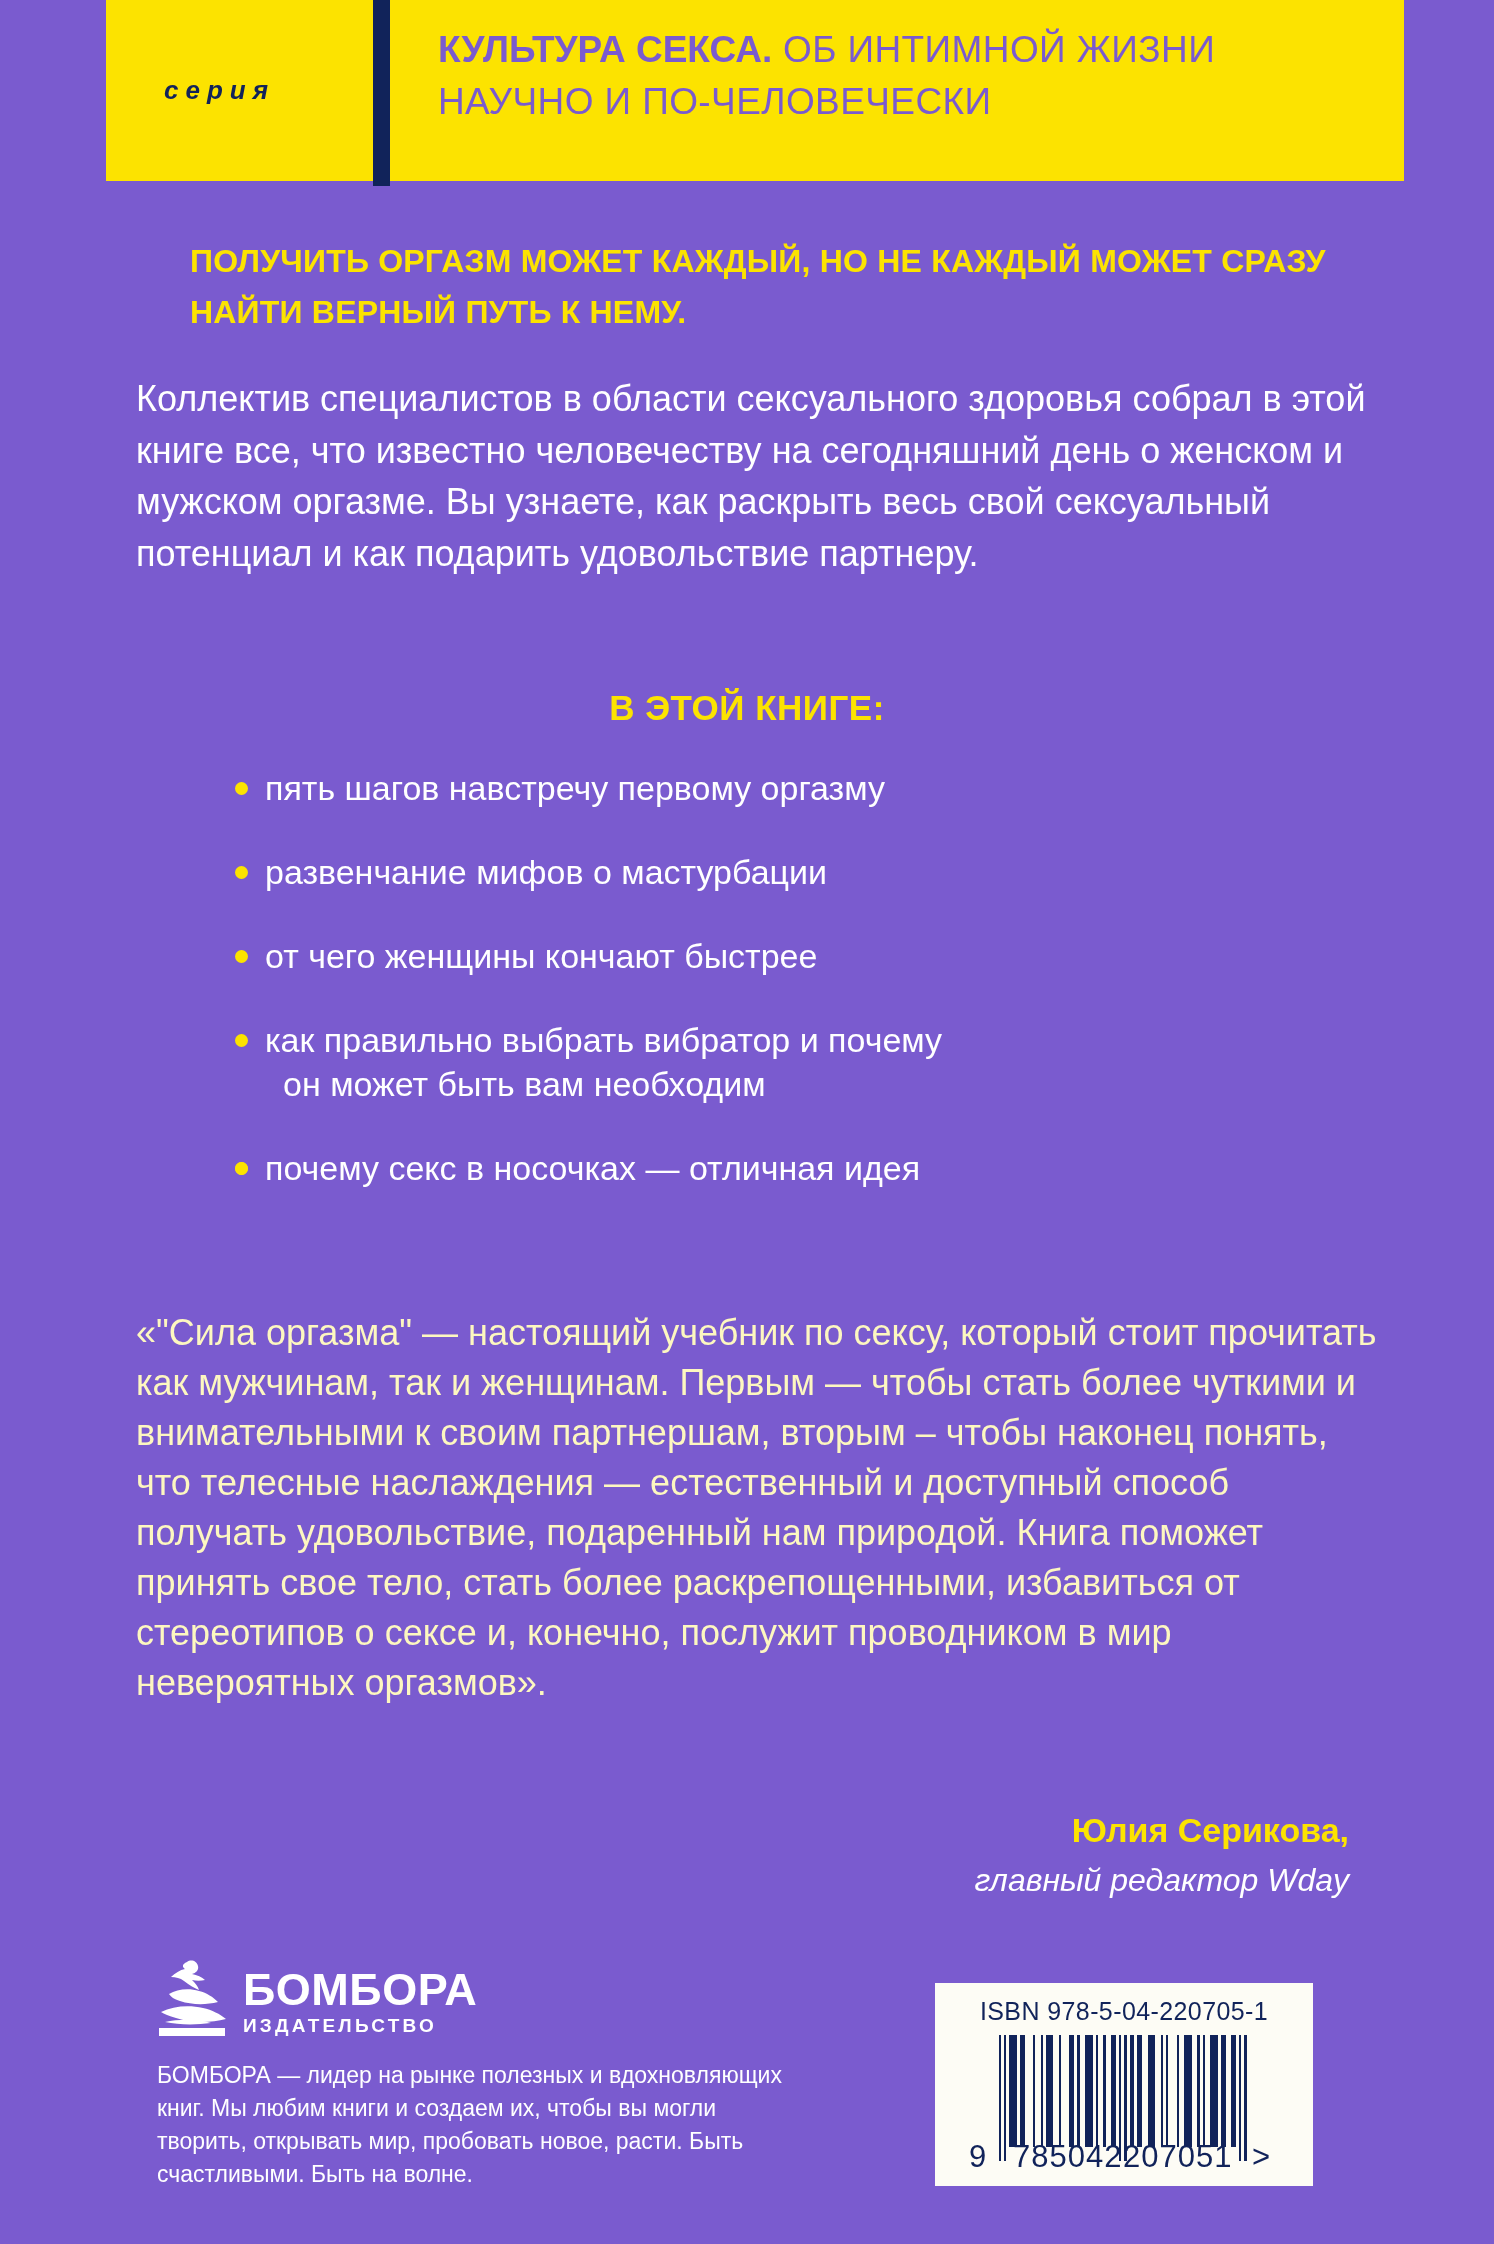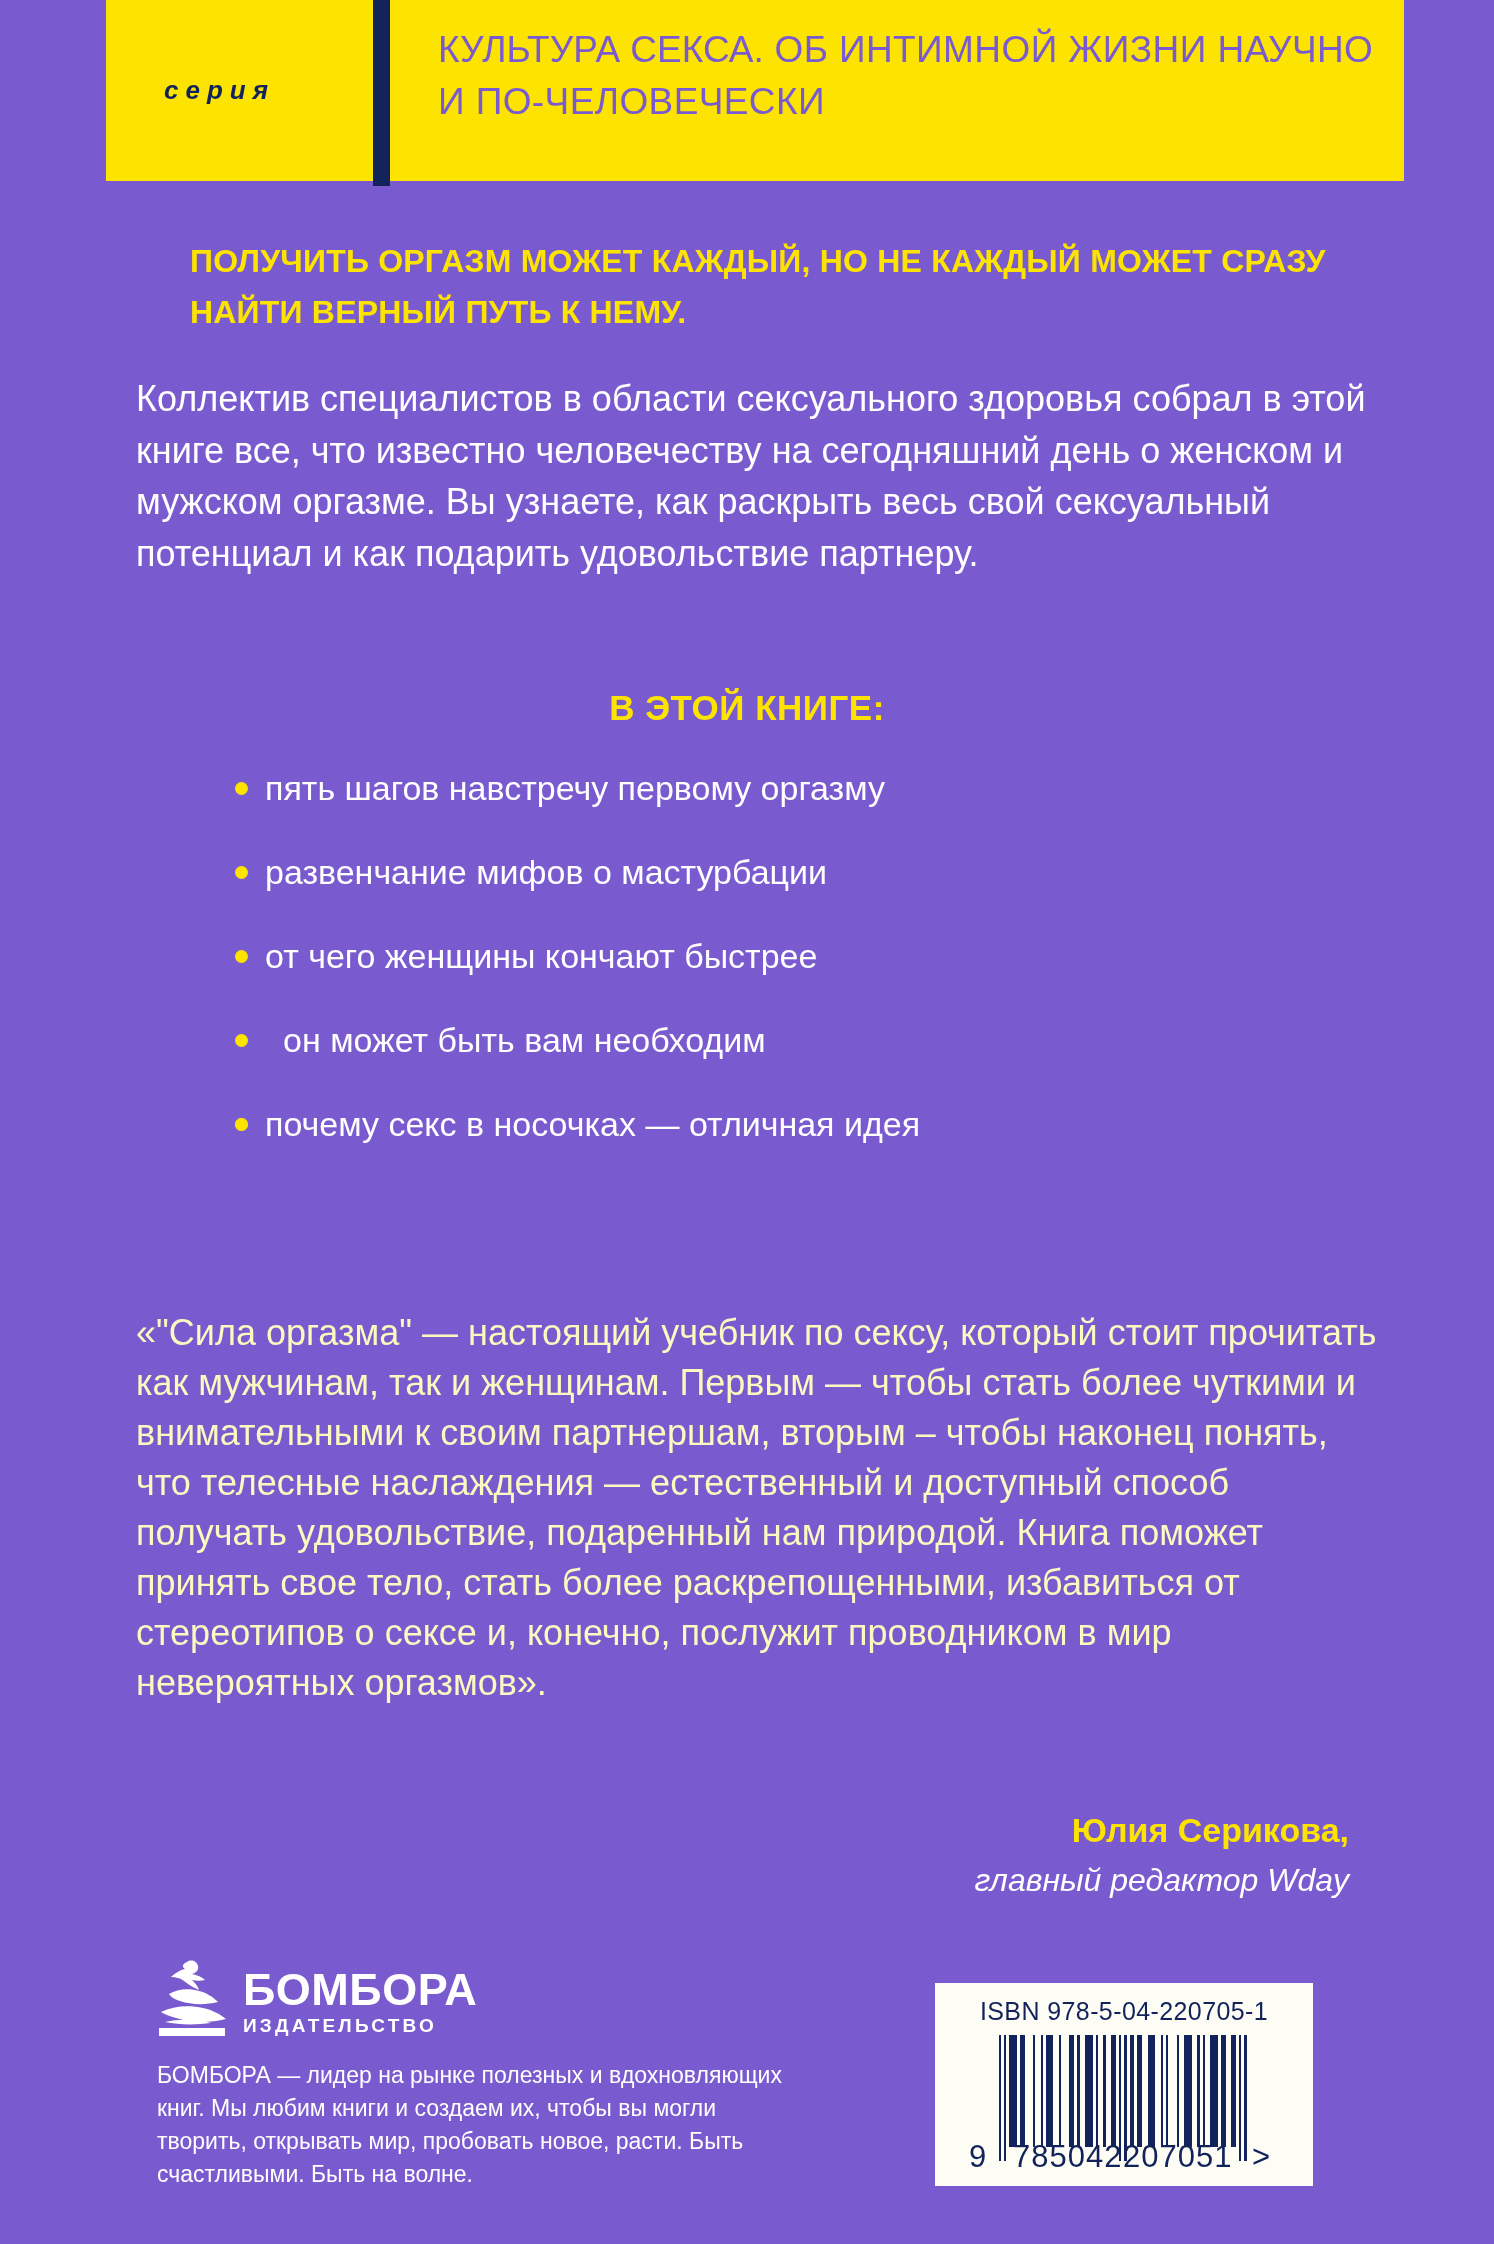--- a/index.html
+++ b/index.html
@@ -53,21 +53,21 @@
     left: 438px;
     top: 24px;
     width: 940px;
     color: #7a5bcf;
     font-size: 37px;
     line-height: 52px;
     font-weight: 400;
     letter-spacing: 0.4px;
   }
   .series-title .strong {
-    font-weight: 400;
+    font-weight: 700;
     letter-spacing: 0px;
   }
 
   .lede {
     position: absolute;
     left: 190px;
     top: 236px;
     width: 1160px;
     color: #fce300;
     font-size: 32px;
@@ -276,20 +276,21 @@
   <li>
     <span class="dot"></span>
     <span>развенчание мифов о мастурбации</span>
   </li>
   <li>
     <span class="dot"></span>
     <span>от чего женщины кончают быстрее</span>
   </li>
   <li>
     <span class="dot"></span>
+    <span>как правильно выбрать вибратор и почему</span>
     <span class="line2">он может быть вам необходим</span>
   </li>
   <li>
     <span class="dot"></span>
   </li>
   <li>
     <span class="dot"></span>
     <span>почему секс в носочках — отличная идея</span>
   </li>
 </ul>

